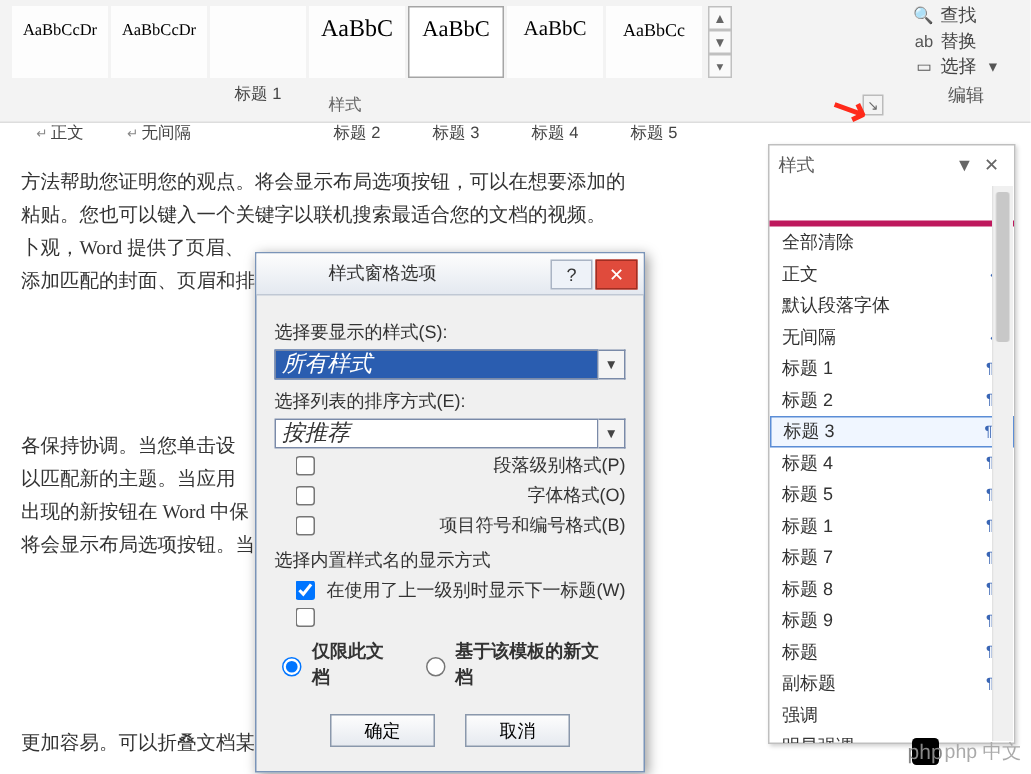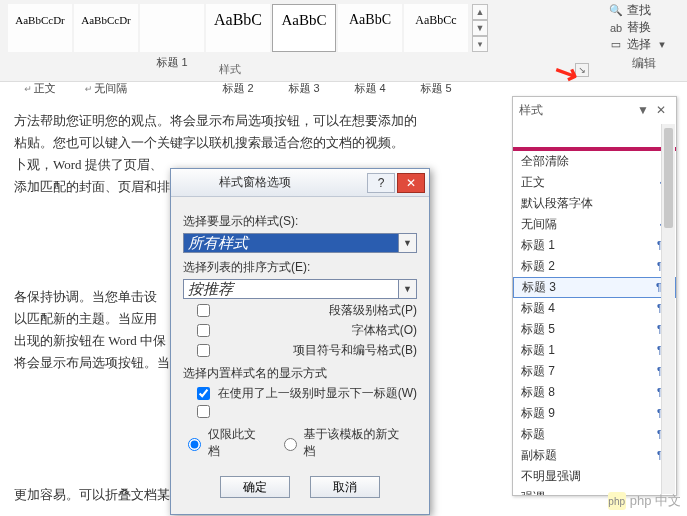--- a/index.html
+++ b/index.html
@@ -291,21 +291,21 @@
     margin:3px 0 3px 14px;
     justify-content:space-between;
   }
   .cb-row input { margin:0; }
   .radio-row {
     display:flex;
     align-items:center;
     gap:4px;
     margin: 8px 0;
   }
-  .radio-row label { margin-right: 8px; }
+  .radio-row label { margin-right: 8px; font-weight: bold; }
   .dlg-buttons {
     display:flex;
     justify-content:center;
     gap: 20px;
     padding: 8px 0 10px 0;
   }
   .dlg-buttons button {
     width: 70px;
     height: 22px;
     border: 1px solid #8a98ac;
@@ -320,23 +320,23 @@
     right:6px;
     bottom:6px;
     font-size:13px;
     color:#aaa;
     display:flex;
     align-items:center;
     gap:4px;
   }
   .watermark .logo {
     width:18px;height:18px;border-radius:3px;
-    background:#fef9c3;
+    background:#000000;
     display:flex;align-items:center;justify-content:center;
-    font-size:10px;color:#888;
+    font-size:14px;color:#888;
   }
 </style>
 </head>
 <body>
 
 <div class="ribbon">
   <div class="sg-flex">
     <div class="style-gallery" id="style-gallery">
         <div class="style-tile">
           <div class="preview" style="font-size: 11px;">AaBbCcDr</div>
@@ -480,24 +480,20 @@
       </div>
       <div class="pane-item">
         <span class="nm">标题</span>
         <span class="sym">¶a</span>
       </div>
       <div class="pane-item">
         <span class="nm">副标题</span>
         <span class="sym">¶a</span>
       </div>
       <div class="pane-item">
-        <span class="nm">不明显强调</span>
-        <span class="sym">a</span>
-      </div>
-      <div class="pane-item">
         <span class="nm">强调</span>
         <span class="sym">a</span>
       </div>
       <div class="pane-item">
         <span class="nm">明显强调</span>
         <span class="sym">a</span>
       </div>
     </div>
   <div class="pane-scroll">
     <div class="thumb"></div>

